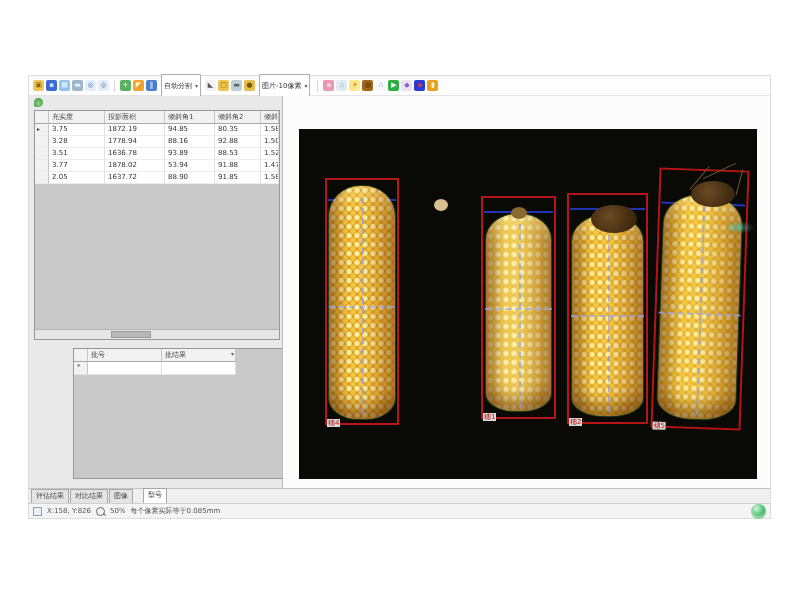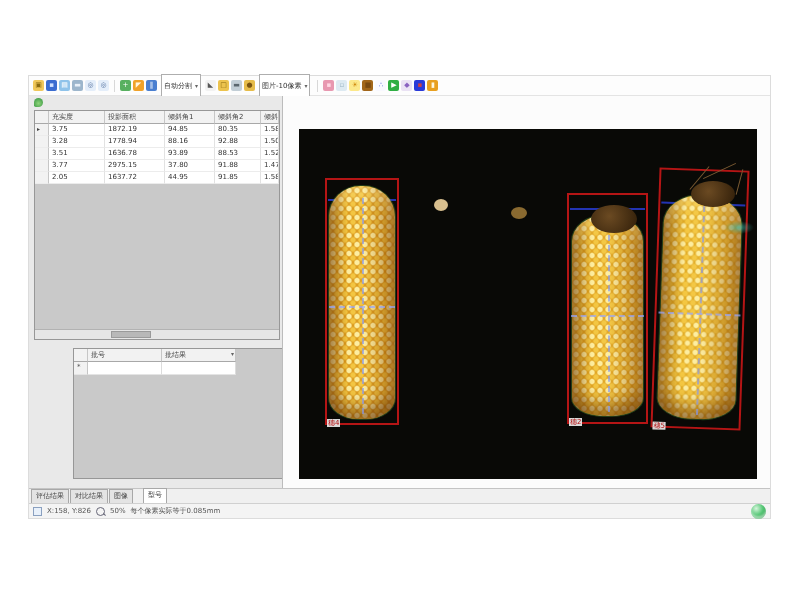--- a/index.html
+++ b/index.html
@@ -172,30 +172,30 @@
             <div class="sel"></div>
             <div>3.51</div>
             <div>1636.78</div>
             <div>93.89</div>
             <div>88.53</div>
             <div>1.52</div>
           </div>
             <div class="g1-row">
             <div class="sel"></div>
             <div>3.77</div>
-            <div>2975.15</div>
-            <div>37.80</div>
+            <div>1878.02</div>
+            <div>53.94</div>
             <div>91.88</div>
             <div>1.47</div>
           </div>
             <div class="g1-row">
             <div class="sel"></div>
             <div>2.05</div>
             <div>1637.72</div>
-            <div>44.95</div>
+            <div>88.90</div>
             <div>91.85</div>
             <div>1.58</div>
           </div>
           </div>
         <div class="hscroll">
           <div class="hthumb"></div>
         </div>
       </div>
 
       <div class="g2">
@@ -218,20 +218,28 @@
         <div class="earbox e1">
           <div class="topline"></div>
           <div class="ear">
               <div class="vline"></div>
             </div>
           <div class="hline"></div>
           <div class="chip">穗4</div>
         </div>
 
 
+        <div class="earbox e3">
+          <div class="topline"></div>
+          <div class="ear">
+              <div class="vline"></div>
+            </div>
+          <div class="hline"></div>
+          <div class="chip">穗1</div>
+        </div>
 
         <div class="earbox e4">
           <div class="topline"></div>
           <div class="ear">
               <div class="vline"></div>
             </div>
           <div class="hline"></div>
           <div class="chip">穗2</div>
         </div>
 

